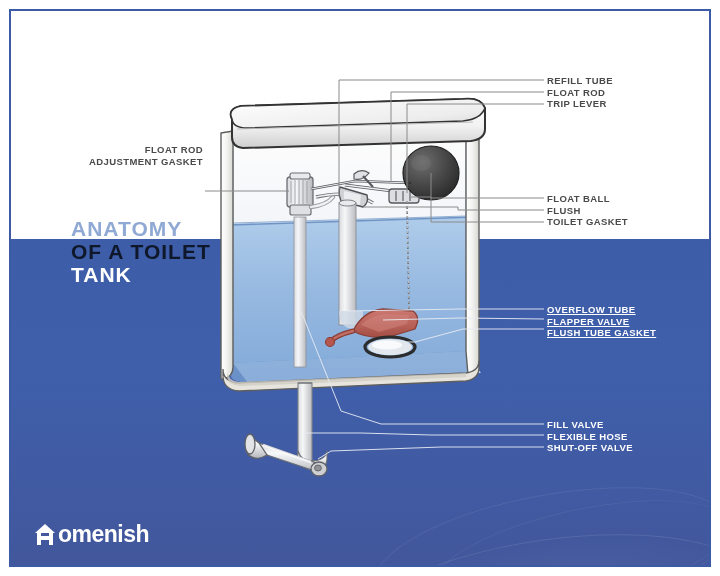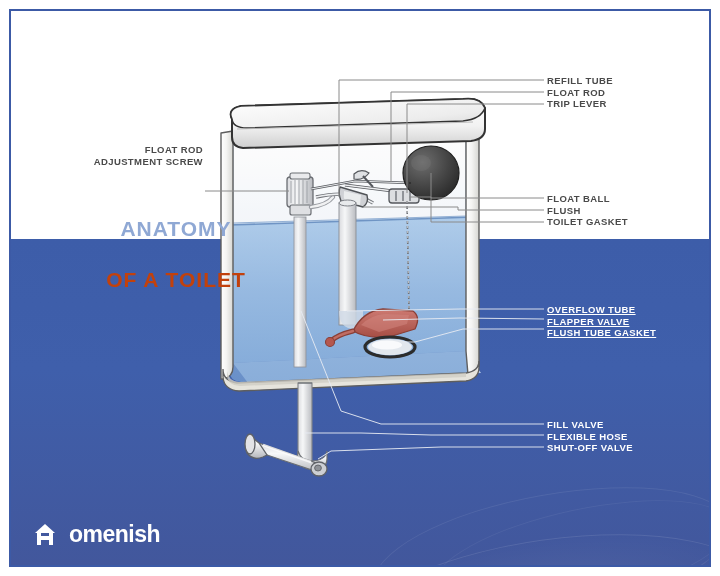--- a/index.html
+++ b/index.html
@@ -25,27 +25,27 @@
       border-color:rgba(255,255,255,.08);}
   .s5{left:420px;top:270px;width:300px;height:90px;transform:rotate(-12deg);
       border-color:rgba(255,255,255,.06);}
   .shade{position:absolute;left:330px;top:300px;width:400px;height:120px;
          background:radial-gradient(ellipse at 50% 50%, rgba(255,255,255,.07), rgba(255,255,255,0) 70%);
          transform:rotate(-8deg);}
 
   
   #title{position:absolute;left:60px;top:206px;width:210px;
          font-weight:bold;font-size:21px;letter-spacing:1px;line-height:23px;
-         text-align:center;}
+         text-align:left;}
   #title .l1{color:#8fa8d4;}
-  #title .l2{color:#c2410c;margin-top:28px;}
+  #title .l2{color:#0f172a;}
   #title .l3{color:#ffffff;}
 
   
-  #logo{position:absolute;left:24px;bottom:20px;display:flex;align-items:flex-end;gap:14px;}
+  #logo{position:absolute;left:24px;bottom:20px;display:flex;align-items:flex-end;gap:3px;}
   #logo .house{position:relative;width:20px;height:21px;}
   #logo .house .roof{position:absolute;left:0;top:0;width:0;height:0;
         border-left:10px solid transparent;border-right:10px solid transparent;
         border-bottom:9px solid #ffffff;}
   #logo .house .legL{position:absolute;left:2px;top:8px;width:4px;height:13px;background:#fff;}
   #logo .house .legR{position:absolute;left:14px;top:8px;width:4px;height:13px;background:#fff;}
   #logo .house .bar{position:absolute;left:2px;top:12px;width:16px;height:4px;background:#fff;}
   #logo .word{color:#ffffff;font-weight:bold;font-size:23px;letter-spacing:-0.5px;
               line-height:22px;}
 
@@ -287,35 +287,36 @@
 
         <path d="M294 422 L350 422 L420 424 L533 424"></path>
 
         <path d="M307 448 L320 440 L430 436 L533 436"></path>
       </g>
     </svg>
 
     <div id="title">
       <div class="l1">ANATOMY</div>
       <div class="l2">OF A TOILET</div>
+      <div class="l3">TANK</div>
     </div>
 
     <div id="logo">
       <div class="house">
         <div class="roof"></div>
           <div class="legL"></div>
           <div class="legR"></div>
           <div class="bar"></div>
       </div>
       <div class="word">omenish</div>
     </div>
 
     <div class="leftlbl" style="left:30px;top:133px;width:162px;">
       <div>FLOAT ROD</div>
-      <div>ADJUSTMENT SCREW</div>
+      <div>ADJUSTMENT GASKET</div>
     </div>
 
     <div class="lblgrp dark" style="left:536px;top:64px;">
       <div class="row">REFILL TUBE</div>
       <div class="row">FLOAT ROD</div>
       <div class="row">TRIP LEVER</div>
     </div>
 
     <div class="lblgrp dark" style="left:536px;top:182px;">
       <div class="row">FLOAT BALL</div>

